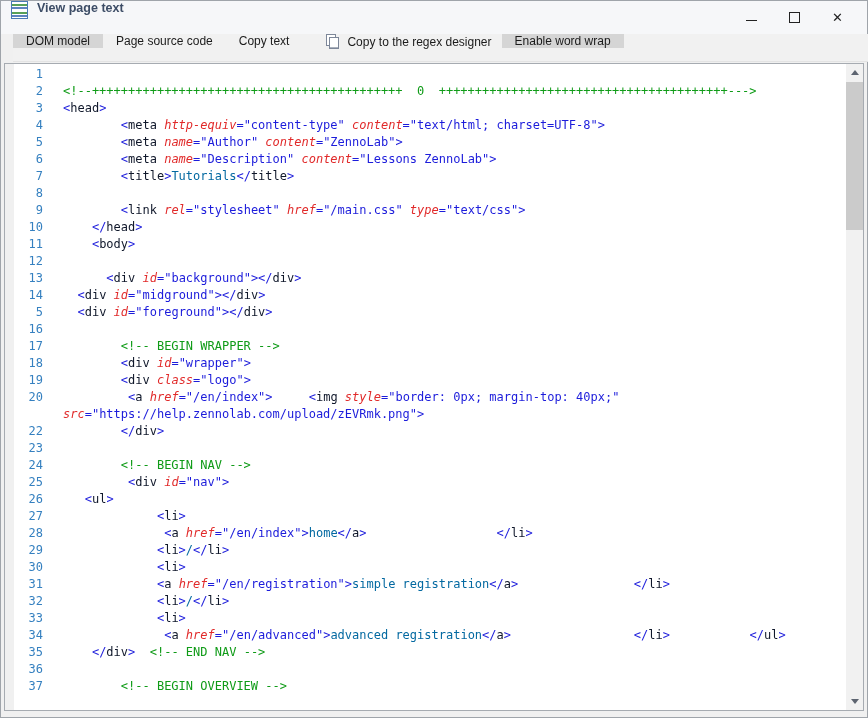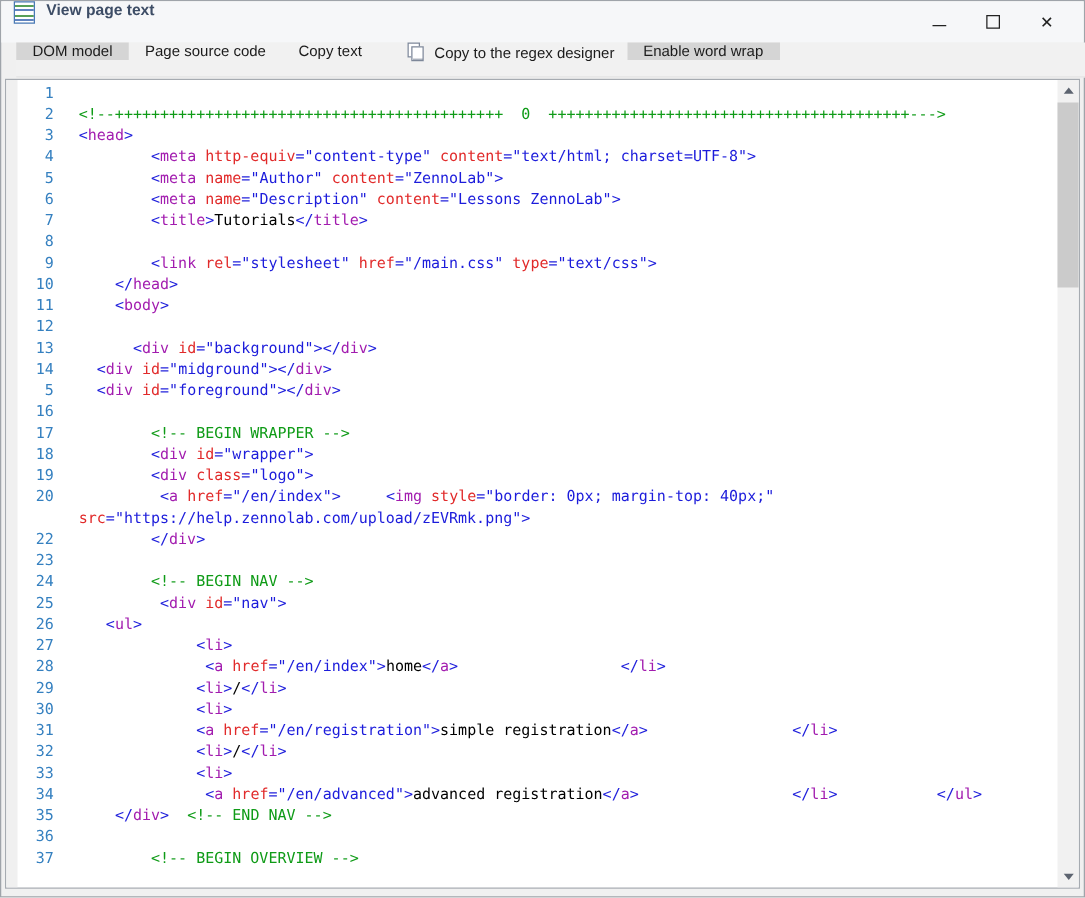--- a/index.html
+++ b/index.html
@@ -30,24 +30,24 @@
 
   
   .editor{position:absolute;left:3px;right:3px;top:62px;bottom:6px;background:#ffffff;border:1px solid #a6abb1;overflow:hidden;}
   .margin-strip{position:absolute;left:0;top:0;bottom:0;width:9px;background:#f0f0f0;}
   .code-rows{position:absolute;left:0;top:0;right:17px;bottom:0;padding-top:2px;cursor:text;}
   .crow{display:flex;height:17px;line-height:17px;white-space:pre;font-family:"DejaVu Sans Mono",monospace;font-size:12px;}
   .ln{flex:0 0 38px;padding-right:0;text-align:right;color:#3580c0;}
   .ct{padding-left:20px;}
   .tk-pln{color:#000000;}
   .tk-pun{color:#1c1cdb;}
-  .tk-tag{color:#a21caf;}
-  .tk-att{color:#e12a2a;}
+  .tk-tag{color:#0f172a;}
+  .tk-att{color:#e12a2a;font-style:italic;}
   .tk-val{color:#1c1cdb;}
-  .tk-txt{color:#000000;}
+  .tk-txt{color:#0369a1;}
   .tk-com{color:#0f9b17;}
 
   
   .scrollbar{position:absolute;right:0;top:0;bottom:0;width:17px;background:#f1f1f1;}
   .sb-btn{position:absolute;left:0;width:17px;height:17px;display:flex;align-items:center;justify-content:center;}
   .sb-btn.up{top:0;}
   .sb-btn.down{bottom:0;}
   .tri-up{width:0;height:0;border-left:4px solid transparent;border-right:4px solid transparent;border-bottom:5px solid #5d6470;}
   .tri-down{width:0;height:0;border-left:4px solid transparent;border-right:4px solid transparent;border-top:5px solid #5d6470;}
   .sb-thumb{position:absolute;left:0;top:18px;width:17px;height:148px;background:#cbcbcb;}

